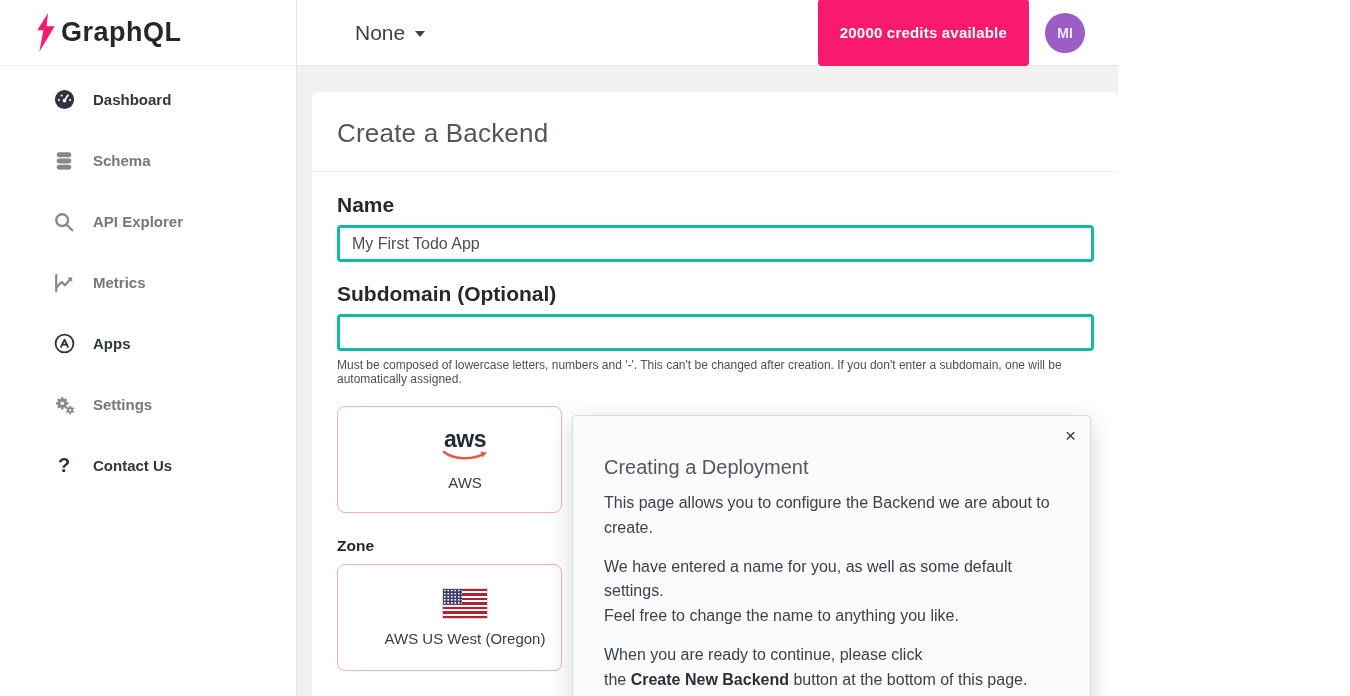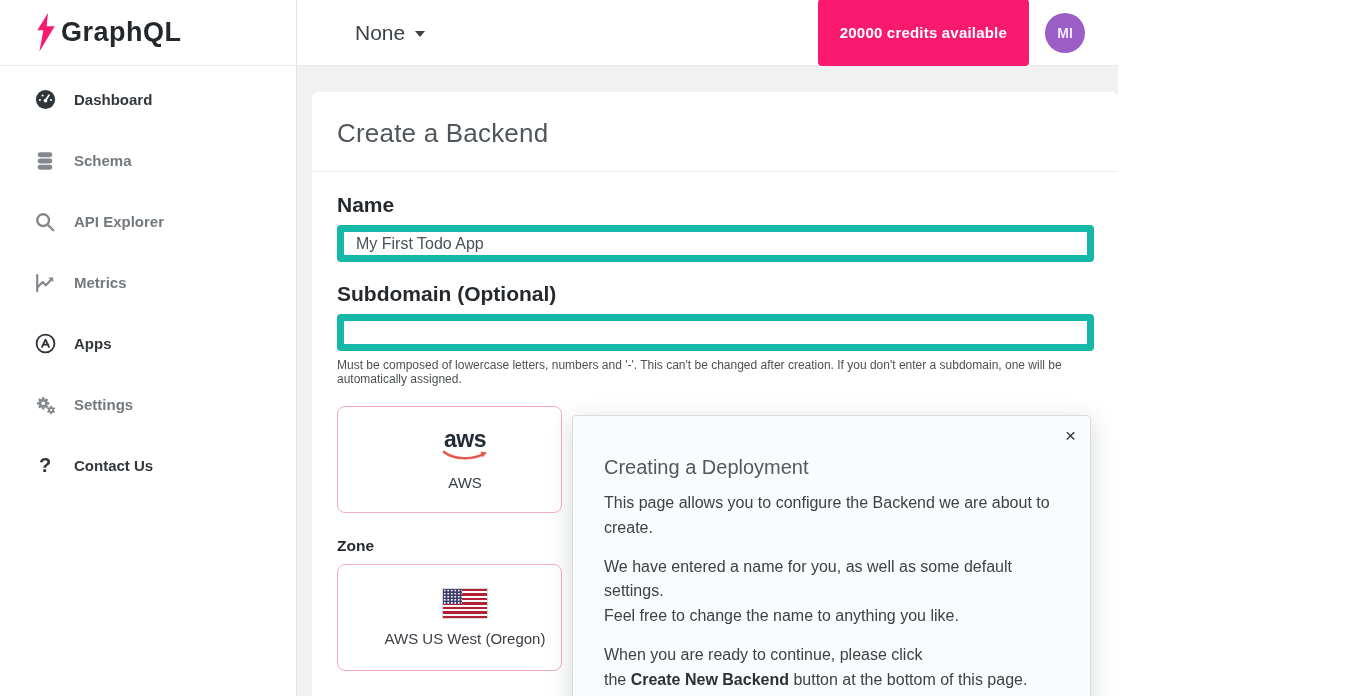--- a/index.html
+++ b/index.html
@@ -24,38 +24,38 @@
             font-weight:600; cursor:pointer; }
 
   
   .sidebar { position:absolute; left:0; top:0; width:297px; height:696px; background:#fff;
              border-right:1px solid #e4e4e5; z-index:2; }
   .logo-row { height:66px; display:flex; align-items:center; padding-left:35px;
               border-bottom:1px solid #ececee; }
   .logo-bolt { width:22px; height:40px; margin-right:4px; }
   .logo-text { font-size:27px; font-weight:700; color:#24282c; letter-spacing:.5px; }
   .nav { padding-top:3px; }
-  .nav-item { height:61px; display:flex; align-items:center; padding-left:33px; cursor:pointer; }
+  .nav-item { height:61px; display:flex; align-items:center; padding-left:52px; cursor:pointer; }
   .nav-icon { width:24px; height:24px; display:flex; align-items:center; justify-content:center;
               margin-right:17px; }
   .nav-label { font-size:15px; font-weight:600; }
   .nav-item.dim .nav-label { color:#74797e; }
   .nav-item.dim .nav-icon { color:#85898d; }
   .nav-item.strong .nav-label { color:#33373c; }
   .nav-item.strong .nav-icon { color:#2f353a; }
   .q-glyph { font-size:20px; font-weight:800; color:#2f353a; }
 
   
   .card { position:absolute; left:312px; top:92px; right:0; bottom:-20px; background:#fff;
           border-radius:6px 6px 0 0; z-index:1; }
   .card-head { padding:26px 24px 22px 25px; border-bottom:1px solid #eceeef; }
   .page-title { font-size:26px; font-weight:300; color:#51565c; letter-spacing:.2px; }
   .card-body { padding:21px 24px 0 25px; }
   .field-label { font-size:21px; font-weight:700; color:#25292d; margin-bottom:8px; }
-  .text-input { width:100%; height:37px; border:7px solid #14b8a6; border-radius:4px;
+  .text-input { width:100%; height:37px; border:3px solid #14b8a6; border-radius:4px;
                 padding:0 12px; font-size:16px; color:#495057; background:#fff;
                 font-family:"Liberation Sans", sans-serif; }
   .field { margin-bottom:20px; }
   .help-text { font-size:12px; color:#4d5154; margin-top:7px; }
   .section-label { font-size:15.5px; font-weight:700; color:#25292d; margin:24px 0 9px 0; }
   .option-card { width:225px; height:107px; border:1px solid #f9a9c9; border-radius:8px;
                  background:#fff; display:flex; flex-direction:column; align-items:center;
                  justify-content:center; cursor:pointer;padding-left:31px; }
   .option-label { font-size:15px; color:#3b4046; margin-top:12px; }
   .aws-logo { display:flex; flex-direction:column; align-items:center; }

